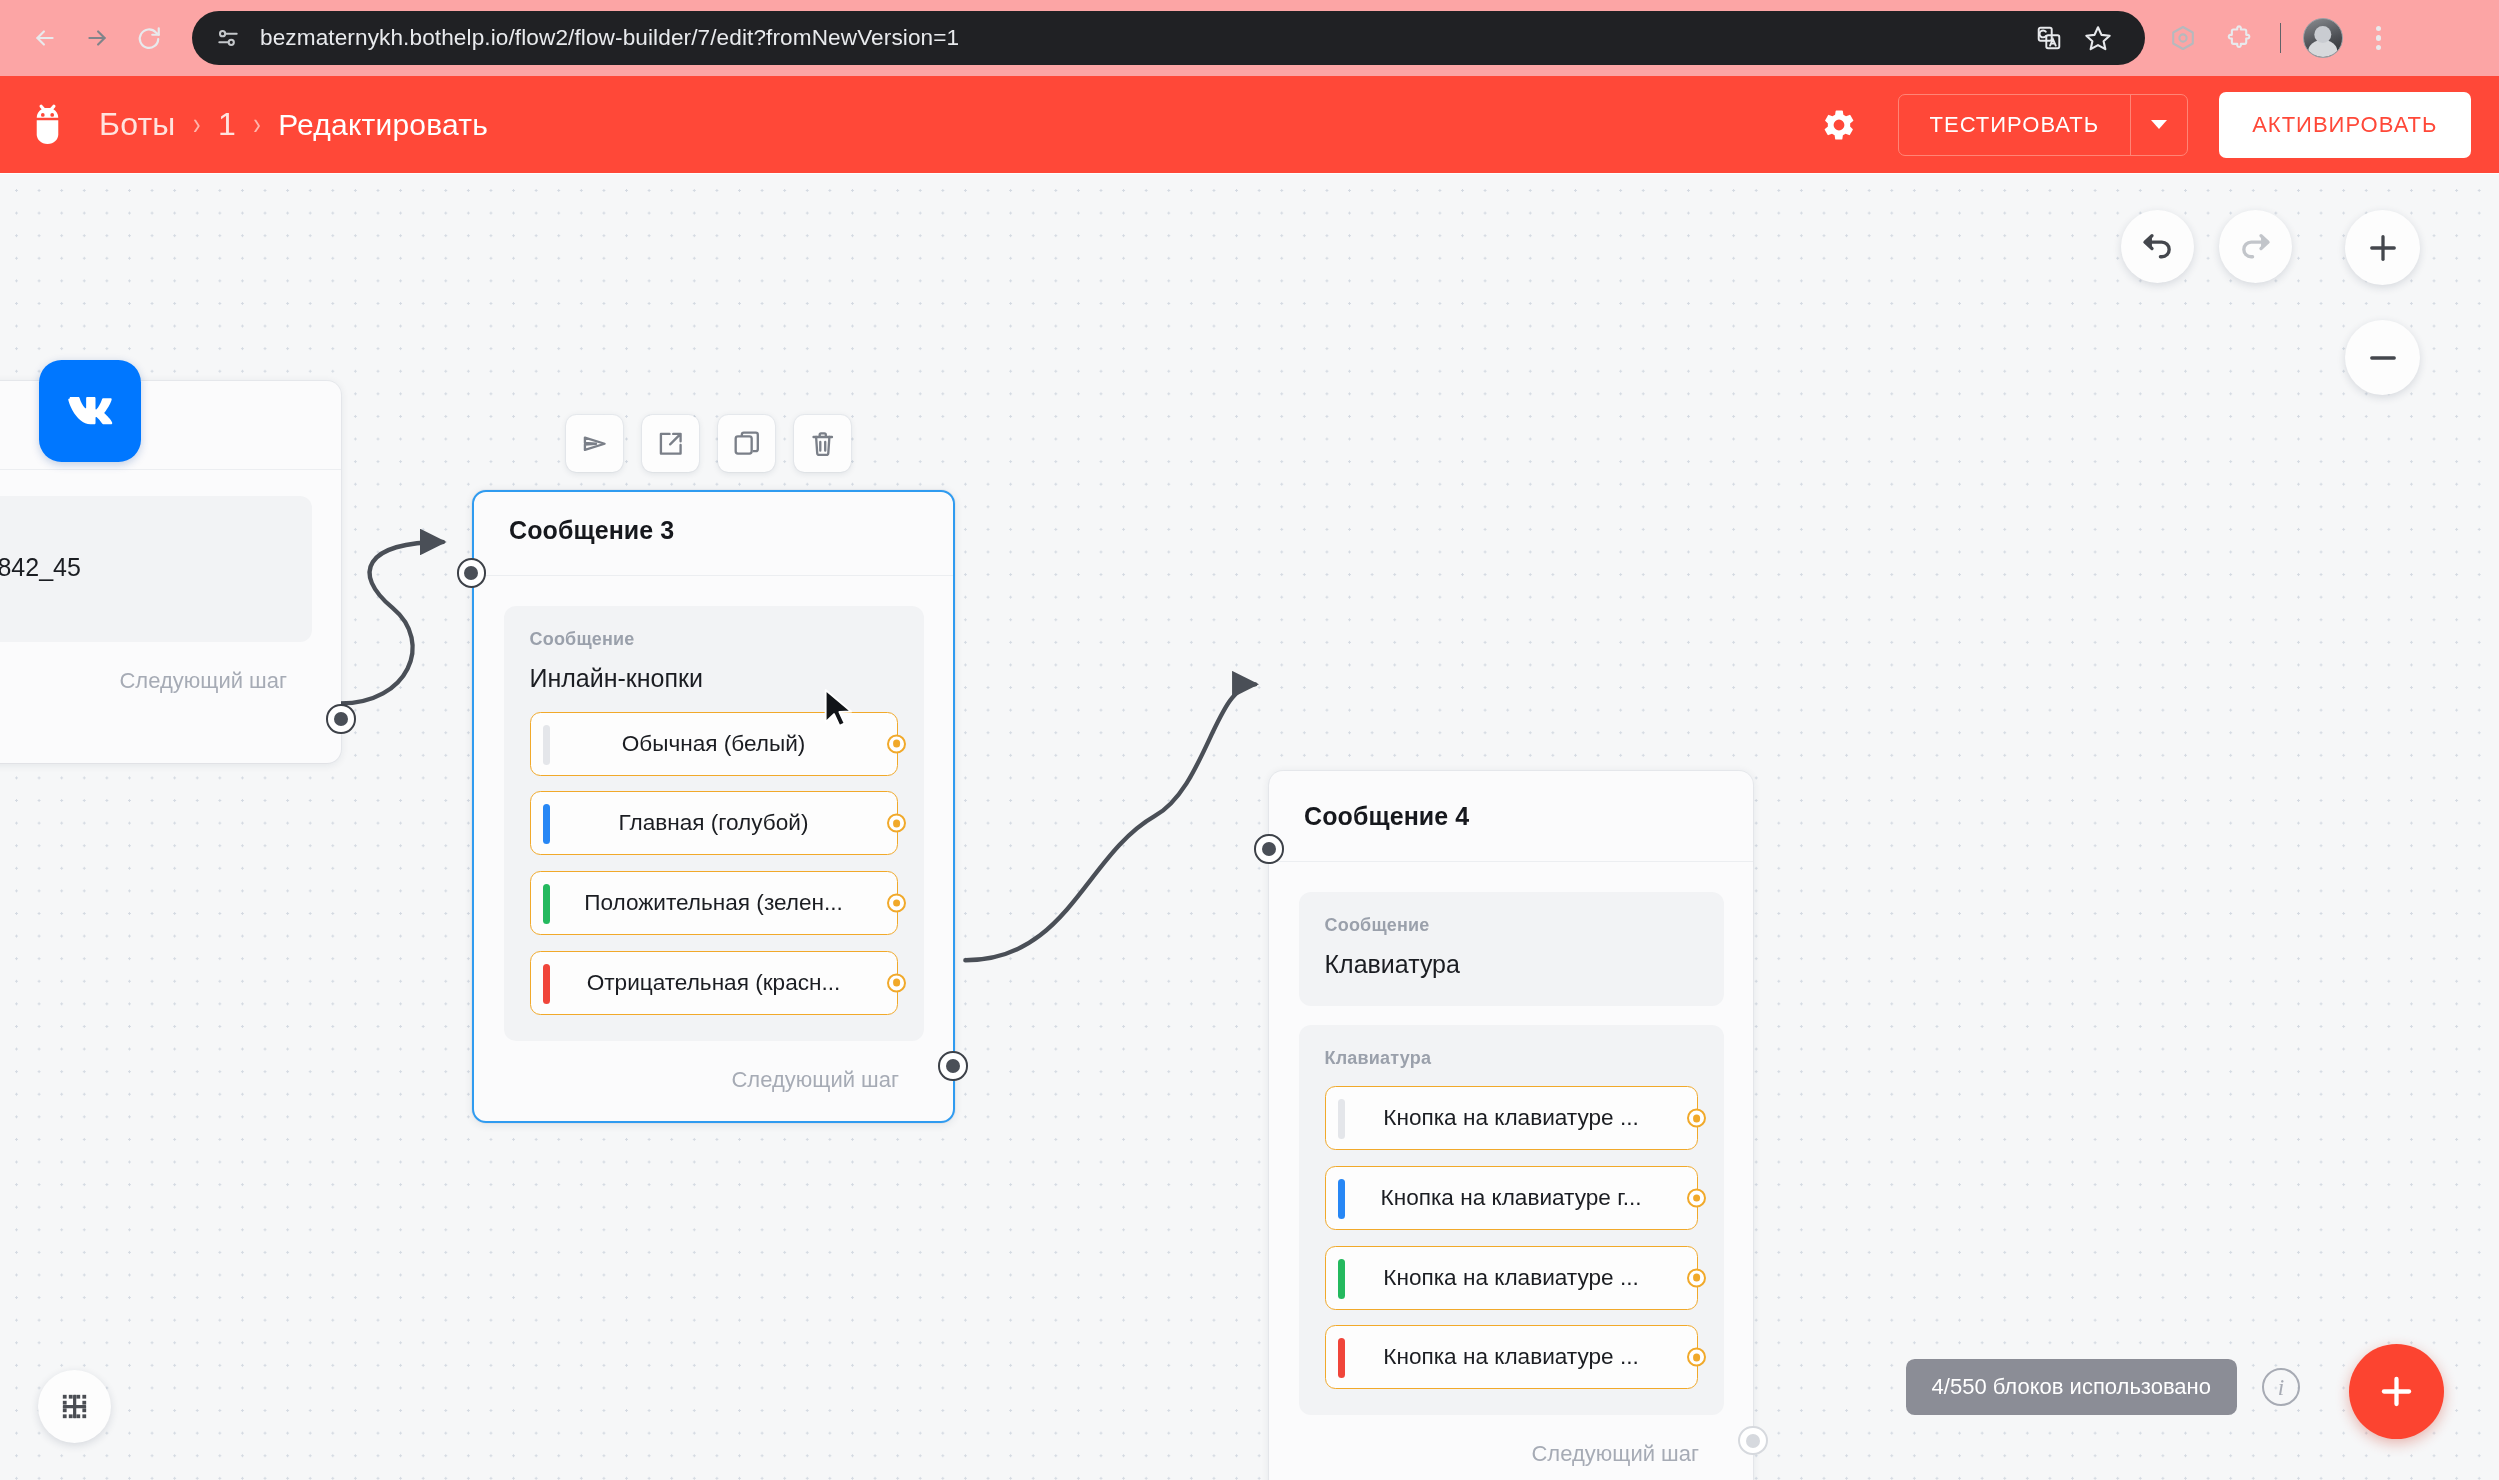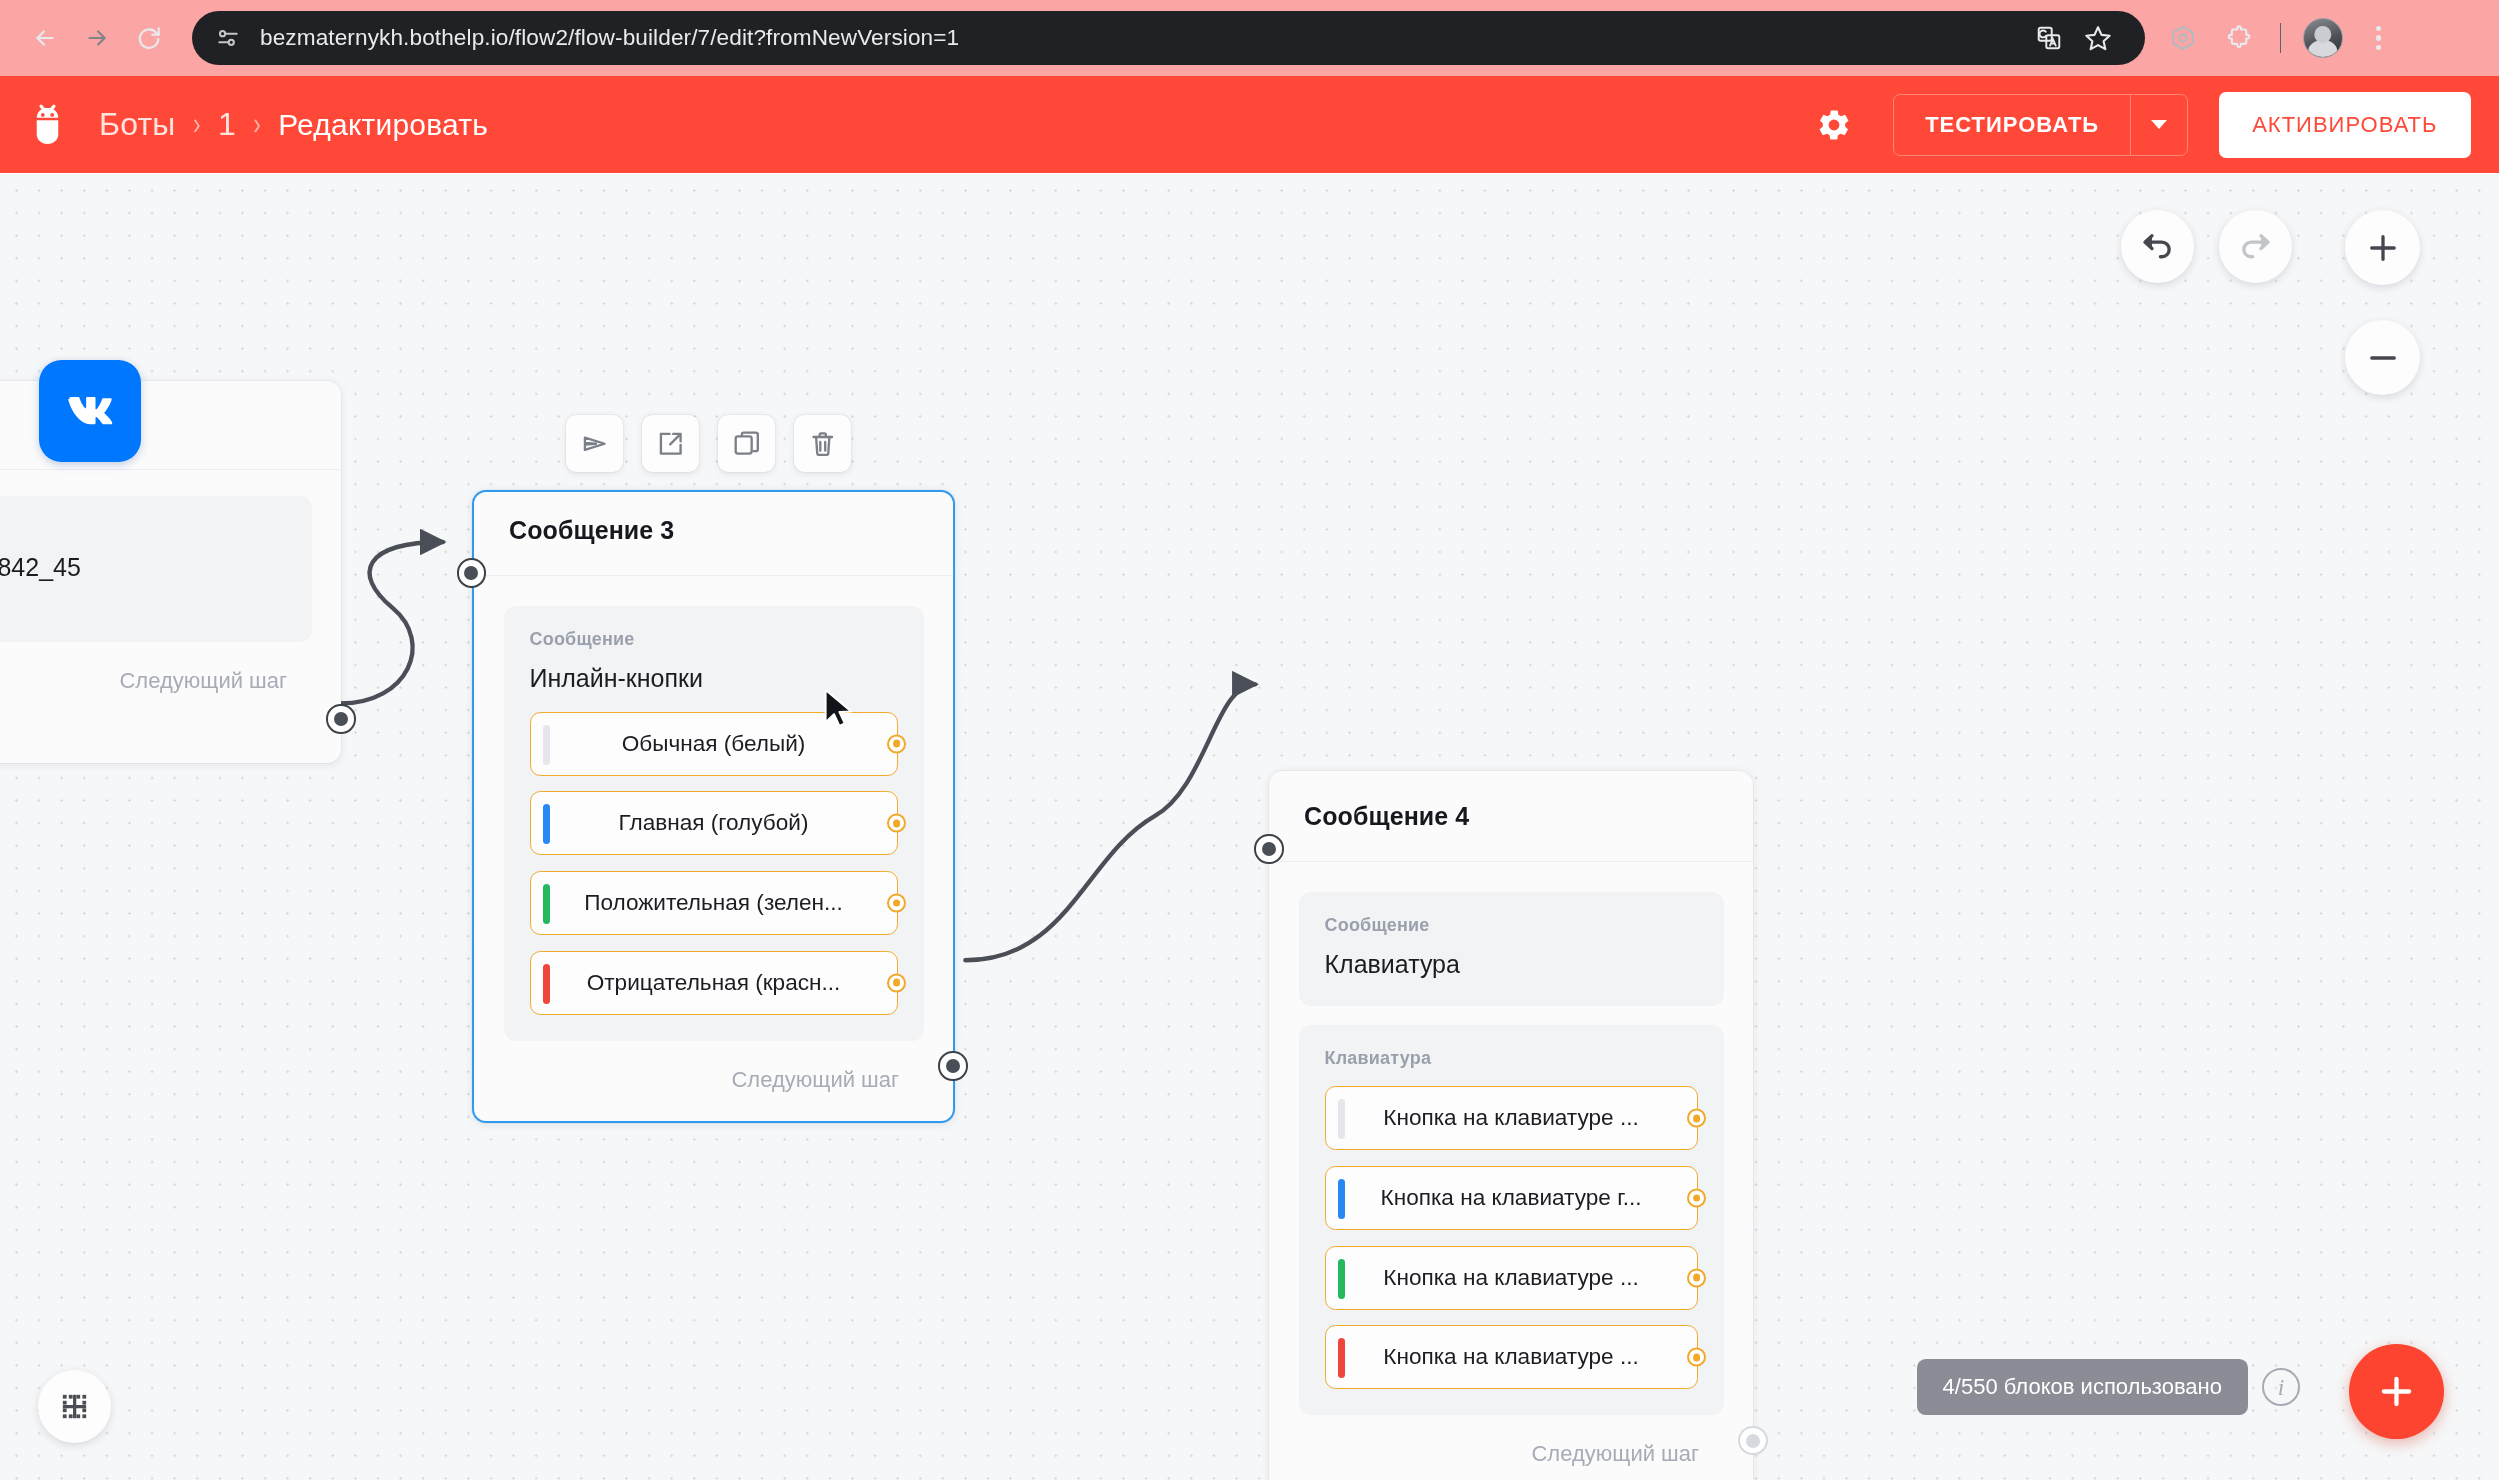--- a/index.html
+++ b/index.html
@@ -95,21 +95,21 @@
   }
   .btn-test-group {
     display: flex; align-items: stretch;
     border: 1.7px solid #ff8576;
     border-radius: 7px;
     height: 62px;
     margin-right: 31px;
   }
   .btn-test {
     display: flex; align-items: center; padding: 0 31px;
-    color: #fff; font-size: 22px; letter-spacing: 1px; font-weight: 700;
+    color: #fff; font-size: 22px; letter-spacing: 1px; font-weight: 400;
   }
   .btn-test-caret {
     display: flex; align-items: center; justify-content: center;
     width: 57px; border-left: 1.7px solid #ff8576;
   }
   .caret-down {
     width: 0; height: 0;
     border-left: 8.7px solid transparent;
     border-right: 8.7px solid transparent;
     border-top: 9.5px solid #ffffff;
@@ -286,21 +286,21 @@
   #fit-btn { left: 38px; bottom: 38px; width: 73px; height: 73px; }
   #add-fab {
     right: 56px; bottom: 42px; width: 95px; height: 95px;
     background: #fc4430;
     box-shadow: 0 4.3px 14px rgba(200,40,20,.32);
   }
 
   
   .status-wrap {
     position: absolute; right: 200px; bottom: 66px;
-    display: flex; align-items: center; gap: 14px; z-index: 25;
+    display: flex; align-items: center; gap: 25px; z-index: 25;
   }
   .status-pill {
     background: #8b8d96;
     color: #ffffff;
     font-size: 22px;
     padding: 14.8px 26px;
     border-radius: 8.7px;
     white-space: nowrap;
   }
   .info-icon {

